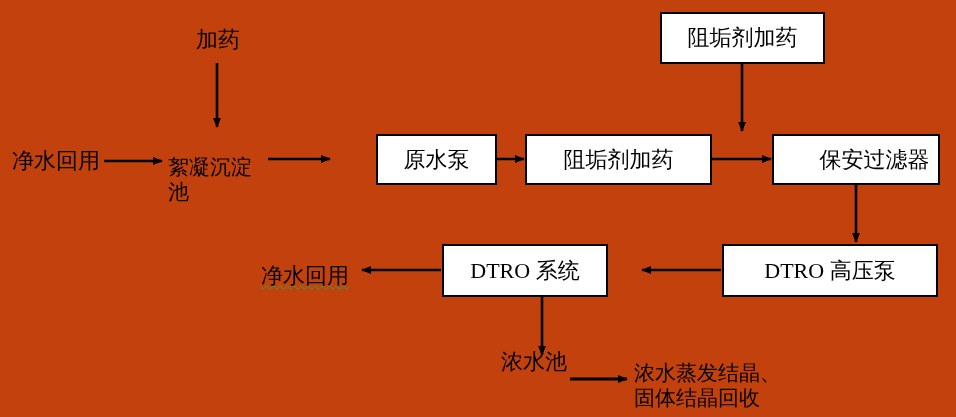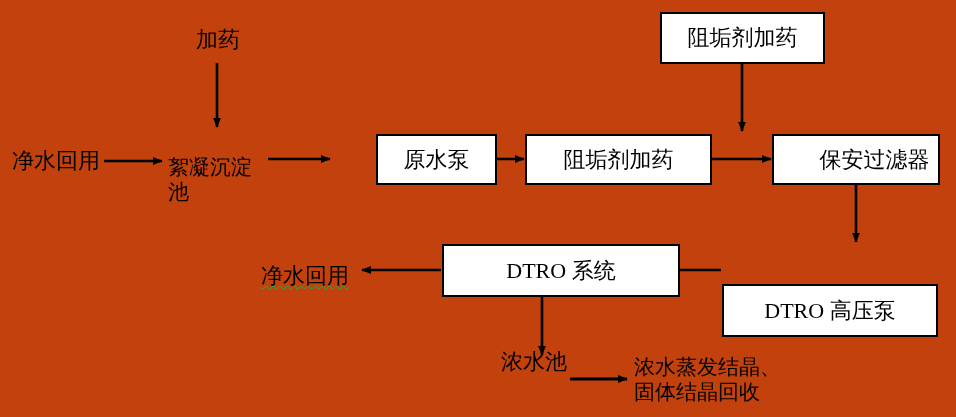--- a/index.html
+++ b/index.html
@@ -120,34 +120,34 @@
   </div>
 
   <div class="node boxed cjk" style="left:660px; top:12px; width:165px; height:52px; font-size:22px;">
     <span class="label">阻垢剂加药</span>
   </div>
 
   <div class="node boxed cjk" style="left:772px; top:134px; width:168px; height:51px; font-size:22px;padding-left:37px;">
     <span class="label">保安过滤器</span>
   </div>
 
-  <div class="node boxed" style="left:722px; top:244px; width:216px; height:53px; font-size:22px;margin-top:40px;">
+  <div class="node boxed" style="left:722px; top:244px; width:216px; height:53px; font-size:22px;">
     <span class="label">DTRO 高压泵</span>
   </div>
 
-  <div class="node boxed" style="left:442px; top:244px; width:238px; height:53px; font-size:22px;">
+  <div class="node boxed" style="left:442px; top:244px; width:166px; height:53px; font-size:22px;">
     <span class="label">DTRO 系统</span>
   </div>
 
   <div class="node plain cjk" style="left:250px; top:258px; width:110px; height:36px; font-size:22px;font-family:Liberation Serif, serif;">
     <span class="label spellcheck">净水回用</span>
   </div>
 
   <div class="node plain cjk" style="left:496px; top:344px; width:76px; height:36px; font-size:22px;">
     <span class="label">浓水池</span>
   </div>
 
-  <div class="node plain cjk" style="left:634px; top:355px; width:220px; height:62px; font-size:21px; align-items:flex-start;">
+  <div class="node plain cjk" style="left:634px; top:355px; width:220px; height:62px; font-size:21px; align-items:center;">
     <span class="label" style="text-align:left;">浓水蒸发结晶、
 固体结晶回收</span>
   </div>
 
 </div>
 
 </body></html>

